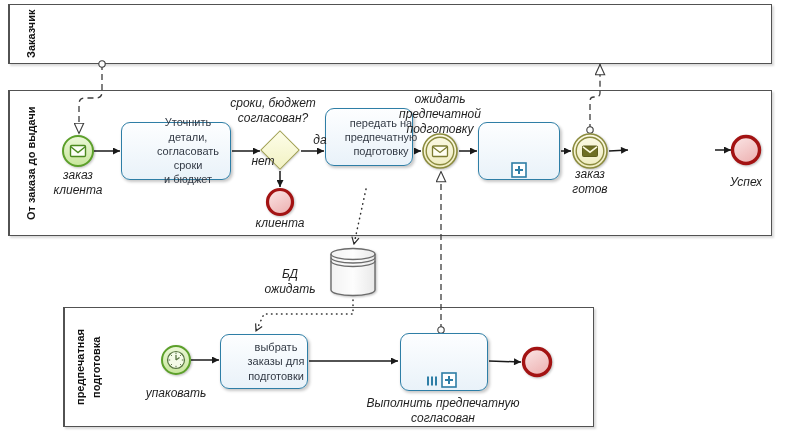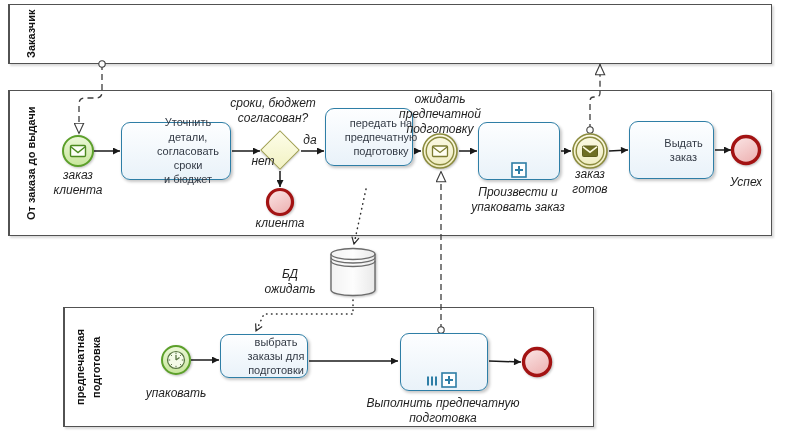--- a/index.html
+++ b/index.html
@@ -160,23 +160,20 @@
 
   <svg class="node ev" style="left:570px;top:131px" width="40" height="40">
     <circle cx="20" cy="20" r="17" fill="url(#gOlive)" stroke="#8b8b3d" stroke-width="1.6"></circle>
     <circle cx="20" cy="20" r="13.8" fill="none" stroke="#8b8b3d" stroke-width="1.4"></circle>
     <g>
       <rect x="12.5" y="15" width="15" height="10.5" rx="1" fill="#6e6e24" stroke="#5e5e1e" stroke-width="1"></rect>
       <path d="M13,15.8 L20,21.2 L27,15.8" fill="none" stroke="#fbf9dd" stroke-width="1.6"></path>
     </g>
   </svg>
 
-  <div class="task" style="left:629px;top:121px;width:85px;height:58px">
-    <span class="task-text">Выдать заказ</span>
-  </div>
 
   <svg class="node ev" style="left:729px;top:133px" width="34" height="34">
     <circle cx="17" cy="17" r="13.5" fill="url(#gRed)" stroke="#a31313" stroke-width="3.4"></circle>
   </svg>
 
   <svg class="node ev" style="left:329px;top:246px" width="48" height="52">
     <path d="M2,8 C2,4.9 11.8,2.5 24,2.5 C36.2,2.5 46,4.9 46,8 L46,44 C46,47.1 36.2,49.5 24,49.5 C11.8,49.5 2,47.1 2,44 Z" fill="url(#gGray)" stroke="#6b6b6b" stroke-width="1.4"></path>
     <path d="M2,8 C2,11.1 11.8,13.5 24,13.5 C36.2,13.5 46,11.1 46,8" fill="none" stroke="#6b6b6b" stroke-width="1.3"></path>
     <path d="M2,11.5 C2,14.6 11.8,17 24,17 C36.2,17 46,14.6 46,11.5" fill="none" stroke="#6b6b6b" stroke-width="1.3"></path>
     <path d="M2,15 C2,18.1 11.8,20.5 24,20.5 C36.2,20.5 46,18.1 46,15" fill="none" stroke="#6b6b6b" stroke-width="1.3"></path>
@@ -184,21 +181,21 @@
 
   <svg class="node ev" style="left:160px;top:344px" width="32" height="32">
     <circle cx="16" cy="16" r="14" fill="url(#gGreen)" stroke="#5ca02a" stroke-width="2"></circle>
     <g>
       <circle cx="16" cy="16" r="8.5" fill="#f4fae8" stroke="#577440" stroke-width="1.2"></circle>
       <path d="M23.5,16 L21.8,16 M21.3,21.3 L20.1,20.1 M16,23.5 L16,21.8 M10.7,21.3 L11.9,20.1 M8.5,16 L10.2,16 M10.7,10.7 L11.9,11.9 M16,8.5 L16,10.2 M21.3,10.7 L20.1,11.9" stroke="#577440" stroke-width="1"></path>
       <path d="M16,16 L16,11 M16,16 L19.5,13.5" stroke="#577440" stroke-width="1.3"></path>
     </g>
   </svg>
 
-  <div class="task" style="left:220px;top:334px;width:88px;height:44px">
+  <div class="task" style="left:220px;top:334px;width:88px;height:55px">
     <span class="task-text">выбрать
 заказы для
 подготовки</span>
   </div>
 
   <div class="task" style="left:400px;top:333px;width:88px;height:58px"></div>
   <svg class="marker" style="left:426px;top:375px" width="12" height="12">
     <path d="M2,1.5 L2,10.5 M6,1.5 L6,10.5 M10,1.5 L10,10.5" stroke="#2e7ea6" stroke-width="2"></path>
   </svg>
   <svg class="marker" style="left:441px;top:372px" width="16" height="16">
@@ -207,29 +204,27 @@
   </svg>
 
   <svg class="node ev" style="left:520px;top:345px" width="34" height="34">
     <circle cx="17" cy="17" r="13.5" fill="url(#gRed)" stroke="#a31313" stroke-width="3.4"></circle>
   </svg>
 
   <div class="lbl" style="left:44px;top:168px;width:68px">заказ
 клиента</div>
   <div class="lbl" style="left:214px;top:96px;width:118px">сроки, бюджет
 согласован?</div>
-  <div class="lbl" style="left:298px;top:133px;width:24px">да</div>
+  <div class="lbl" style="left:308px;top:133px;width:24px">да</div>
   <div class="lbl" style="left:249px;top:154px;width:28px">нет</div>
   <div class="lbl" style="left:250px;top:216px;width:60px">клиента</div>
   <div class="lbl" style="left:387px;top:92px;width:106px">ожидать
 предпечатной
 подготовку</div>
-  <div class="lbl" style="left:451px;top:185px;width:134px">Произвести и
-упаковать заказ</div>
   <div class="lbl" style="left:566px;top:167px;width:48px">заказ
 готов</div>
   <div class="lbl" style="left:724px;top:175px;width:44px">Успех</div>
   <div class="lbl" style="left:256px;top:267px;width:68px">БД ожидать</div>
   <div class="lbl" style="left:142px;top:386px;width:68px">упаковать</div>
   <div class="lbl" style="left:361px;top:396px;width:164px">Выполнить предпечатную
-подготовка</div>
+согласован</div>
 
 </div>
 
 </body></html>

